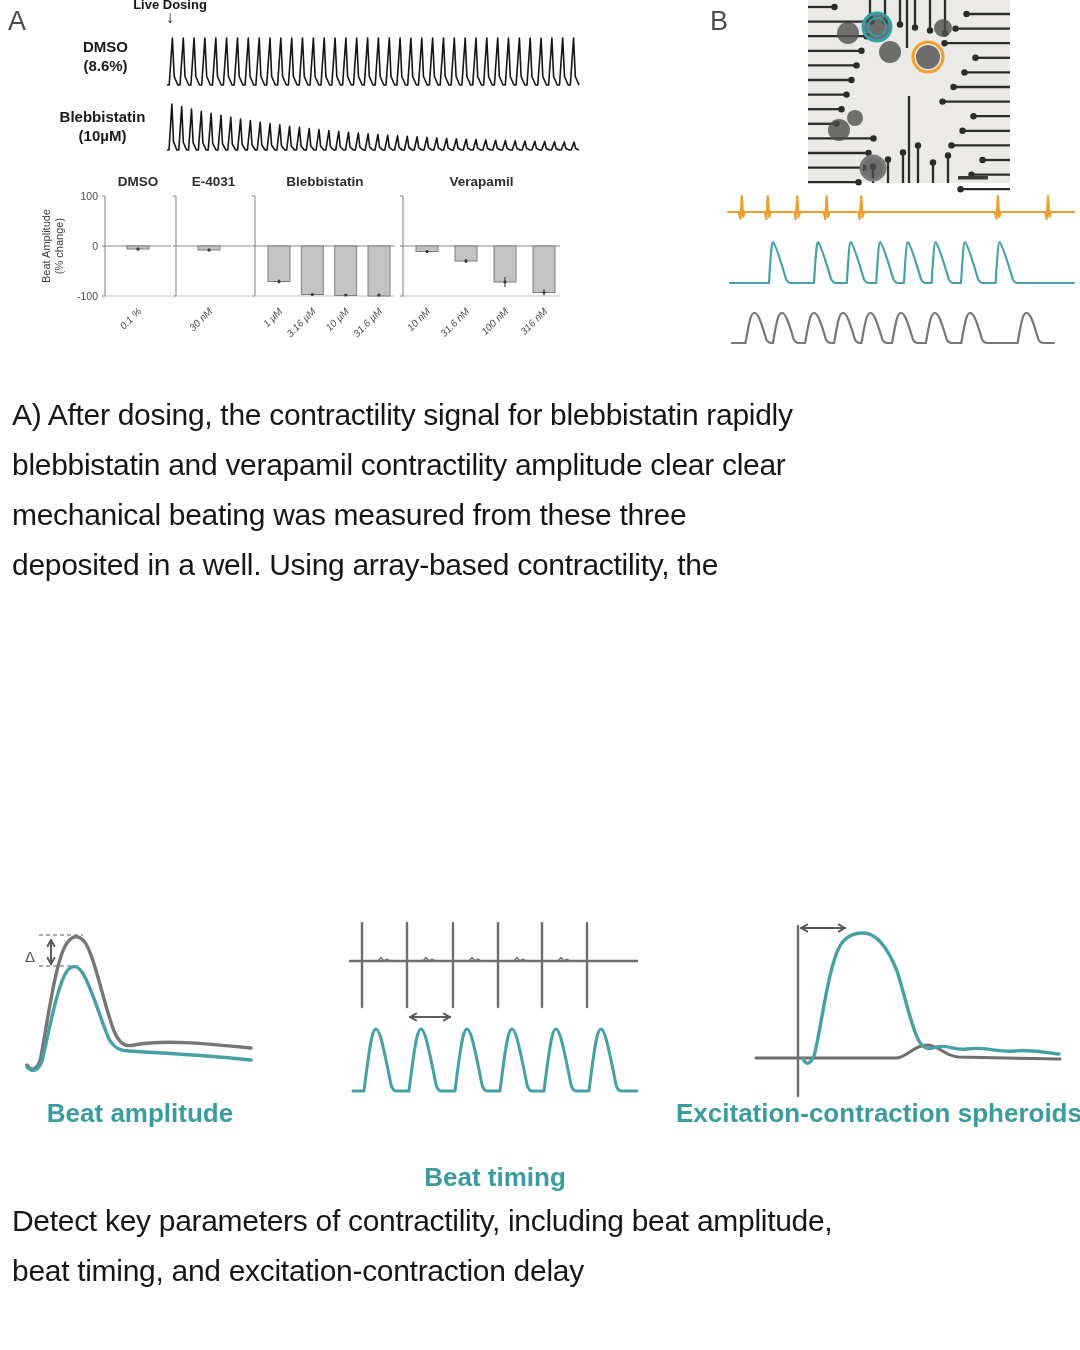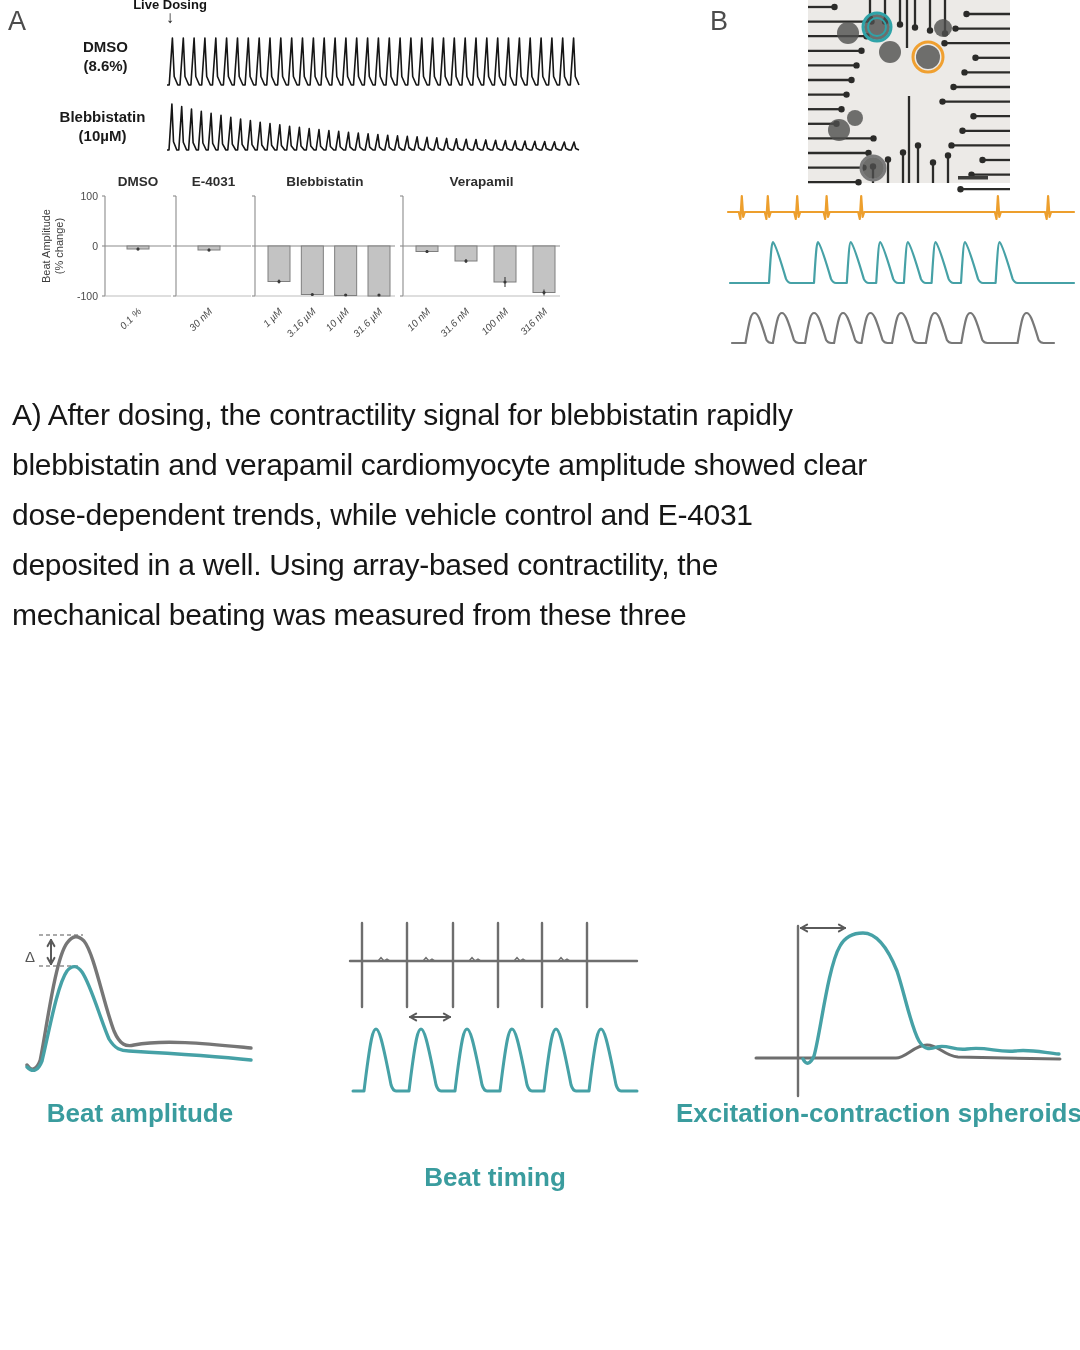--- a/index.html
+++ b/index.html
@@ -239,24 +239,23 @@
       </svg>
     <svg class="abs" style="left:722px;top:192px;" width="358" height="158" viewBox="0 0 358 158">
         <path d="M6,20 L16.8,20 L18.4,27 L19.8,4 L21.2,24.9 L22.8,20 L42.8,20 L44.4,27 L45.8,4 L47.2,24.9 L48.8,20 L72.2,20 L73.8,27 L75.2,4 L76.6,24.9 L78.2,20 L101.6,20 L103.2,27 L104.6,4 L106,24.9 L107.6,20 L136.2,20 L137.8,27 L139.2,4 L140.6,24.9 L142.2,20 L272.9,20 L274.5,27 L275.9,4 L277.3,24.9 L278.9,20 L323.1,20 L324.7,27 L326.1,4 L327.5,24.9 L329.1,20 L352,20" stroke="#ED9F2D" class="tr"></path>
         <path d="M8,91 L47,91 C49.2,54.1 50,50 51,50 C52,50 55,56.2 64,86.9 C65.5,90.2 67,91 69,91 L92,91 C94.2,54.1 95,50 96,50 C97,50 100,56.2 109,86.9 C110.5,90.2 112,91 114,91 L124.8,91 C127.1,54.1 127.8,50 128.8,50 C129.8,50 132.8,56.2 141.8,86.9 C143.3,90.2 144.8,91 146.8,91 L154.2,91 C156.5,54.1 157.2,50 158.2,50 C159.2,50 162.2,56.2 171.2,86.9 C172.7,90.2 174.2,91 176.2,91 L181.9,91 C184.2,54.1 184.9,50 185.9,50 C186.9,50 189.9,56.2 198.9,86.9 C200.4,90.2 201.9,91 203.9,91 L209.6,91 C211.9,54.1 212.6,50 213.6,50 C214.6,50 217.6,56.2 226.6,86.9 C228.1,90.2 229.6,91 231.6,91 L239,91 C241.3,54.1 242,50 243,50 C244,50 247,56.2 256,86.9 C257.5,90.2 259,91 261,91 L273.6,91 C275.9,54.1 276.6,50 277.6,50 C278.6,50 281.6,56.2 290.6,86.9 C292.1,90.2 293.6,91 295.6,91 L352,91" stroke="#46A1A6" class="tr"></path>
         <path d="M10,151 L23.5,151 C28,124 29.5,121 32.5,121 C35.5,121 37.8,125.5 44.5,148 C46,150.4 47.5,151 49.5,151 L50.9,151 C55.4,124 56.9,121 59.9,121 C62.9,121 65.2,125.5 71.9,148 C73.4,150.4 74.9,151 76.9,151 L83.1,151 C87.6,124 89.1,121 92.1,121 C95.1,121 97.4,125.5 104.1,148 C105.6,150.4 107.1,151 109.1,151 L112.1,151 C116.6,124 118.1,121 121.1,121 C124.1,121 126.3,125.5 133.1,148 C134.6,150.4 136.1,151 138.1,151 L139.5,151 C144,124 145.5,121 148.5,121 C151.5,121 153.7,125.5 160.5,148 C162,150.4 163.5,151 165.5,151 L170.1,151 C174.6,124 176.1,121 179.1,121 C182.1,121 184.3,125.5 191.1,148 C192.6,150.4 194.1,151 196.1,151 L203.9,151 C208.4,124 209.9,121 212.9,121 C215.9,121 218.1,125.5 224.9,148 C226.4,150.4 227.9,151 229.9,151 L239.3,151 C243.8,124 245.3,121 248.3,121 C251.3,121 253.5,125.5 260.3,148 C261.8,150.4 263.3,151 265.3,151 L295.6,151 C300.1,124 301.6,121 304.6,121 C307.6,121 309.9,125.5 316.6,148 C318.1,150.4 319.6,151 321.6,151 L332,151" stroke="#787878" class="tr"></path>
       </svg>
   </section>
 
   <div class="abs" style="left:12px;top:390px;width:1060px;">
     <div class="caption-line">A) After dosing, the contractility signal for blebbistatin rapidly</div>
-    <div class="caption-line">blebbistatin and verapamil cardiomyocyte amplitude showed clear</div>
-    <div class="caption-line">dose-dependent trends, while vehicle control and E-4031</div>
+    <div class="caption-line">blebbistatin and verapamil contractility amplitude clear clear</div>
+    <div class="caption-line">mechanical beating was measured from these three</div>
     <div class="caption-line">deposited in a well. Using array-based contractility, the</div>
-    <div class="caption-line">mechanical beating was measured from these three</div>
   </div>
 
   <section>
     <svg class="abs" style="left:15px;top:915px;" width="250" height="185" viewBox="0 0 250 185">
       <path class="dash" d="M24,20 H68"></path>
       <path class="dash" d="M24,51 H64"></path>
       <path class="graytr" d="M12,150 C16,156 21,156 25,146 C31,118 40,44 52,28 C58,20 63,20 69,26 C79,38 89,90 99,116 C105,130 111,132 119,130 C150,124 195,129 236,133"></path>
       <path class="tealtr2" d="M12,152 C18,158 23,156 27,146 C33,122 42,70 52,56 C57,50 62,50 67,57 C76,70 86,106 94,124 C100,134 106,136 114,136 C150,138 200,141 236,145"></path>
       <text class="delta" x="10" y="47">Δ</text>
     <g stroke="#5a5a5a" stroke-width="2" fill="none" stroke-linecap="round">
@@ -300,14 +299,18 @@
           <line x1="53" y1="20" x2="59.1" y2="23.4"></line>
           <line x1="53" y1="20" x2="59.1" y2="16.6"></line>
         </g>
       </svg>
 
     <div class="abs diagram-label" style="left:10px;top:1098px;width:260px;">Beat amplitude</div>
     <div class="abs diagram-label" style="left:340px;top:1162px;width:310px;">Beat timing</div>
     <div class="abs diagram-label" style="left:676px;top:1098px;width:400px;">Excitation-contraction spheroids</div>
   </section>
 
+  <div class="abs" style="left:12px;top:1196px;width:1060px;">
+    <div class="footer-line">Detect key parameters of contractility, including beat amplitude,</div>
+    <div class="footer-line">beat timing, and excitation-contraction delay</div>
+  </div>
 
 </div>
 
 </body></html>

